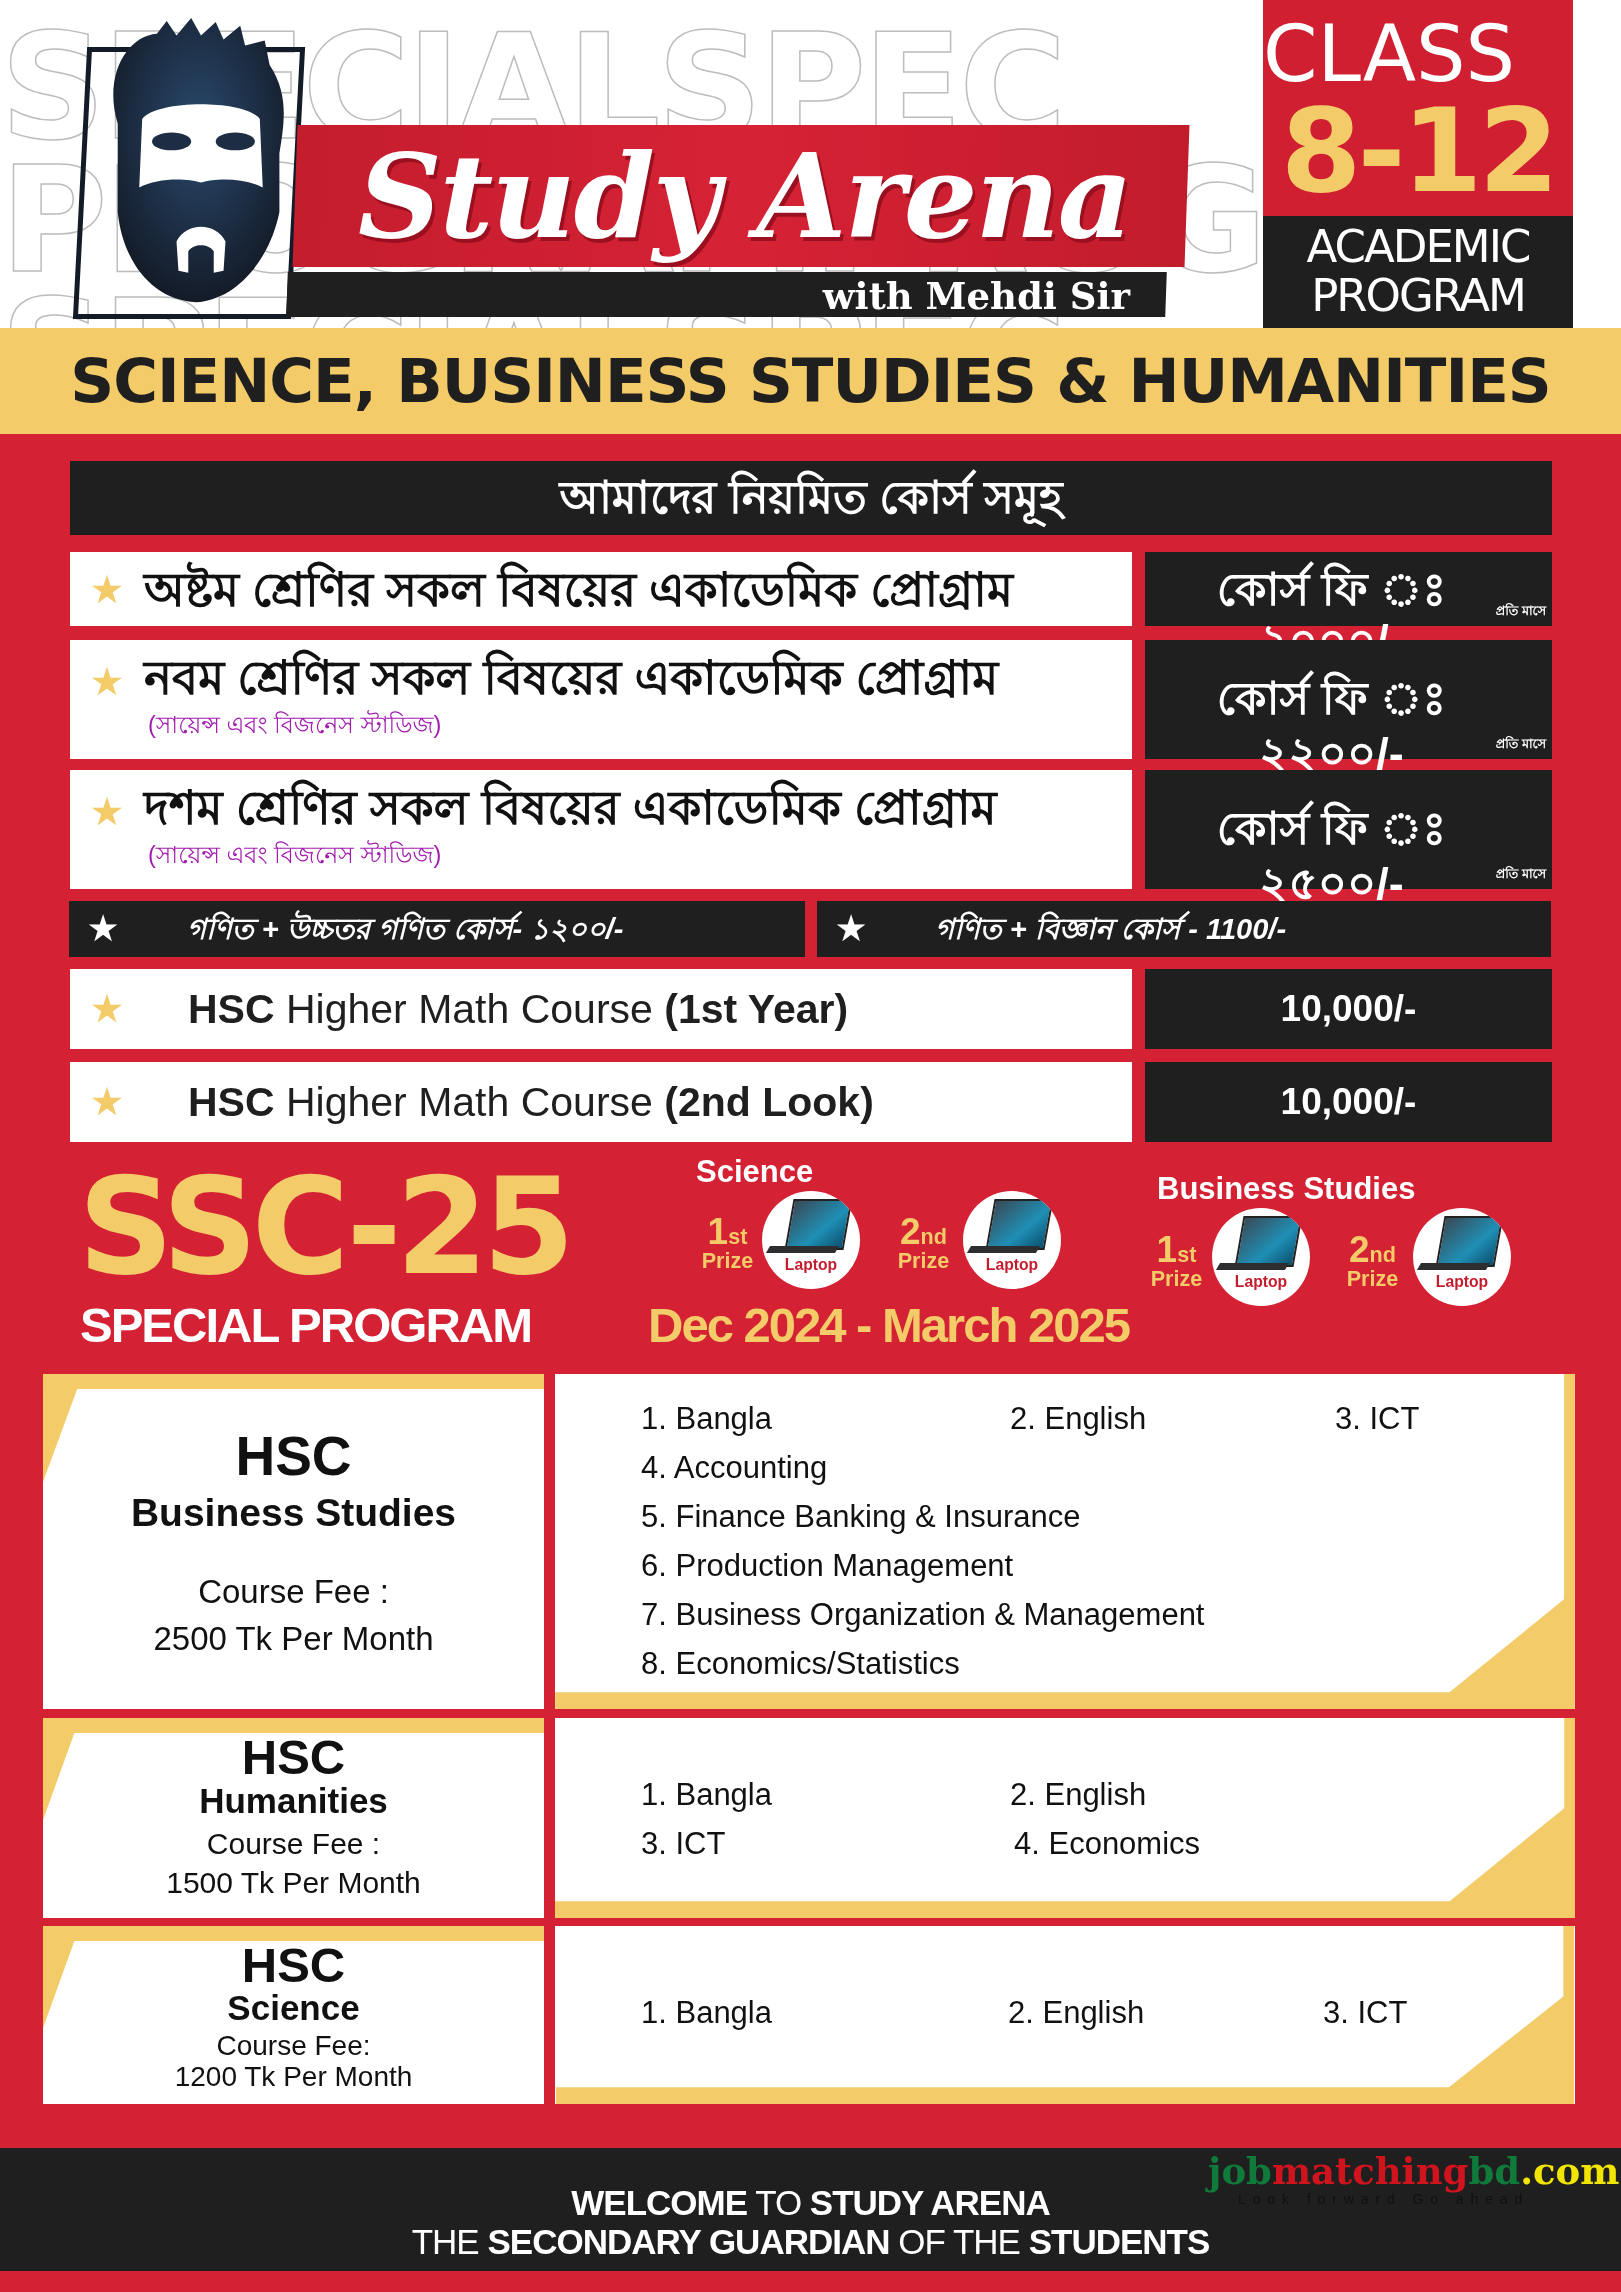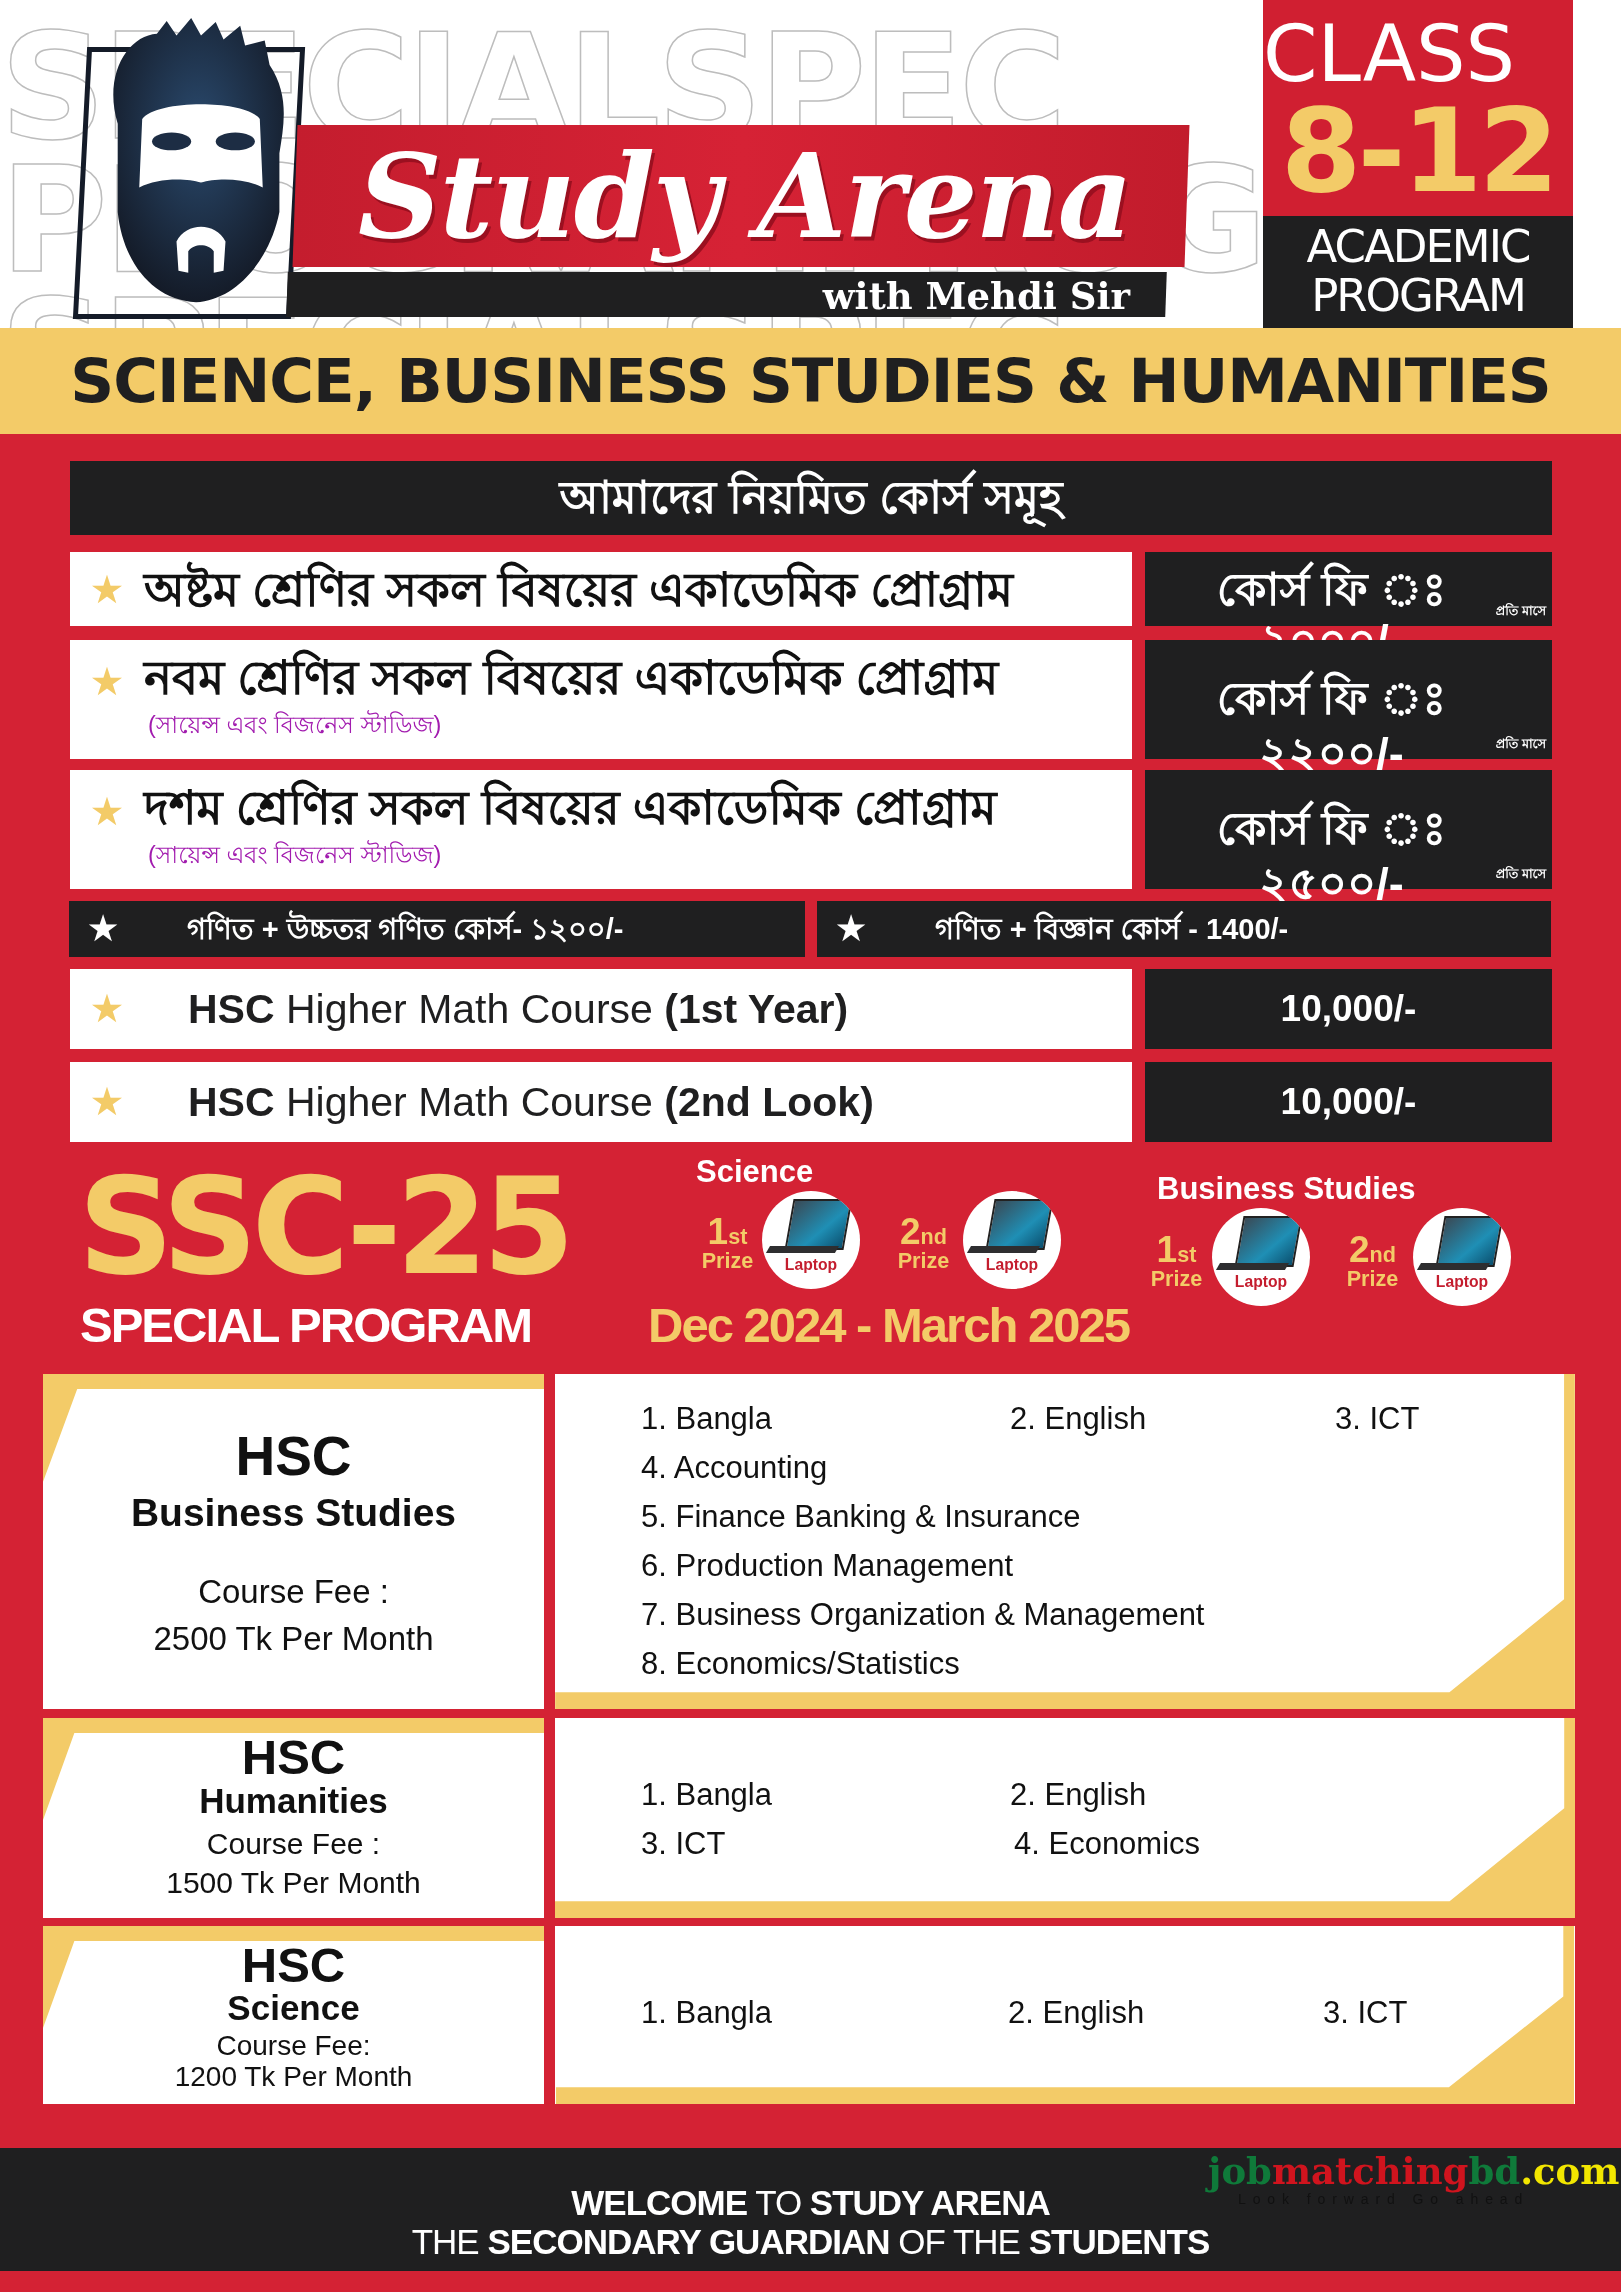--- a/index.html
+++ b/index.html
@@ -25,21 +25,21 @@
   .whitebox{background:#ffffff;color:#111;}
   .title-box{left:70px;top:461px;width:1482px;height:74px;text-align:center;font-size:45px;line-height:74px;font-weight:bold;}
   .row{left:70px;width:1062px;}
   .fee{left:1145px;width:407px;}
   .star{position:absolute;color:#f3cb68;font-size:39px;line-height:1;}
   .row-main{position:absolute;left:74px;font-weight:bold;font-size:47px;color:#111;white-space:nowrap;}
   .row-sub{position:absolute;left:78px;font-size:23.5px;color:#a21caf;white-space:nowrap;}
   .fee-text{position:absolute;left:0;width:373px;text-align:center;font-size:45px;font-weight:bold;color:#fff;}
   .fee-note{position:absolute;right:5.9px;bottom:3.9px;font-size:12.7px;font-weight:bold;color:#fff;}
   .math{top:901px;height:56px;}
-  .math-text{position:absolute;left:118px;top:0;line-height:56px;color:#fff;font-size:29px;font-weight:bold;white-space:nowrap;}
+  .math-text{position:absolute;left:118px;top:0;line-height:56px;color:#fff;font-size:29px;font-weight:bold;white-space:nowrap;font-style:italic;}
   .wstar{position:absolute;left:17.6px;top:7.8px;color:#fff;font-size:37px;line-height:39px;}
   .hsc-row-text{position:absolute;left:118px;top:0;font-size:41px;color:#1f1f20;white-space:nowrap;}
   .hsc-row-text b{font-weight:bold;}
   .big-fee{position:absolute;left:0;width:407px;text-align:center;color:#fff;font-weight:bold;font-size:37px;}
   .ssc{left:78px;top:1164px;color:#f3cb68;font-weight:bold;font-size:133px;line-height:127px;font-family:"DejaVu Sans",sans-serif;letter-spacing:-5.9px;}
   .special{left:80px;top:1300px;color:#fff;font-weight:bold;font-size:49px;line-height:51px;letter-spacing:-2px;white-space:nowrap;}
   .dates{left:648px;top:1300px;color:#f3cb68;font-weight:bold;font-size:49px;line-height:51px;letter-spacing:-2px;white-space:nowrap;}
   .prize-grp-lbl{color:#fff;font-weight:bold;font-size:31px;line-height:33px;white-space:nowrap;}
   .prize-rank{color:#f3cb68;font-weight:bold;line-height:1;text-align:center;}
   .prize-rank .n{font-size:37px;}
@@ -135,21 +135,21 @@
   <span class="fee-text" style="top:31px;line-height:55px;">কোর্স ফি ঃ ২৫০০/-</span>
   <span class="fee-note">প্রতি মাসে</span>
 </div>
 
 <div class="abs blackbox math" style="left:69px;width:736px;">
   <span class="wstar">★</span>
   <span class="math-text" style="left:118px;">গণিত + উচ্চতর গণিত কোর্স- ১২০০/-</span>
 </div>
 <div class="abs blackbox math" style="left:817px;width:734px;">
   <span class="wstar">★</span>
-  <span class="math-text" style="left:118px;">গণিত + বিজ্ঞান কোর্স - 1400/-</span>
+  <span class="math-text" style="left:118px;">গণিত + বিজ্ঞান কোর্স - 1100/-</span>
 </div>
 
 <div class="abs whitebox row" style="top:969px;height:80px;">
   <span class="star" style="left:19.6px;top:19.6px;">★</span>
   <span class="hsc-row-text" style="line-height:80px;"><b>HSC</b> <span>Higher Math Course</span> <b>(1st Year)</b></span>
 </div>
 <div class="abs blackbox fee" style="top:969px;height:80px;">
   <span class="big-fee" style="top:0;line-height:80px;">10,000/-</span>
 </div>
 

